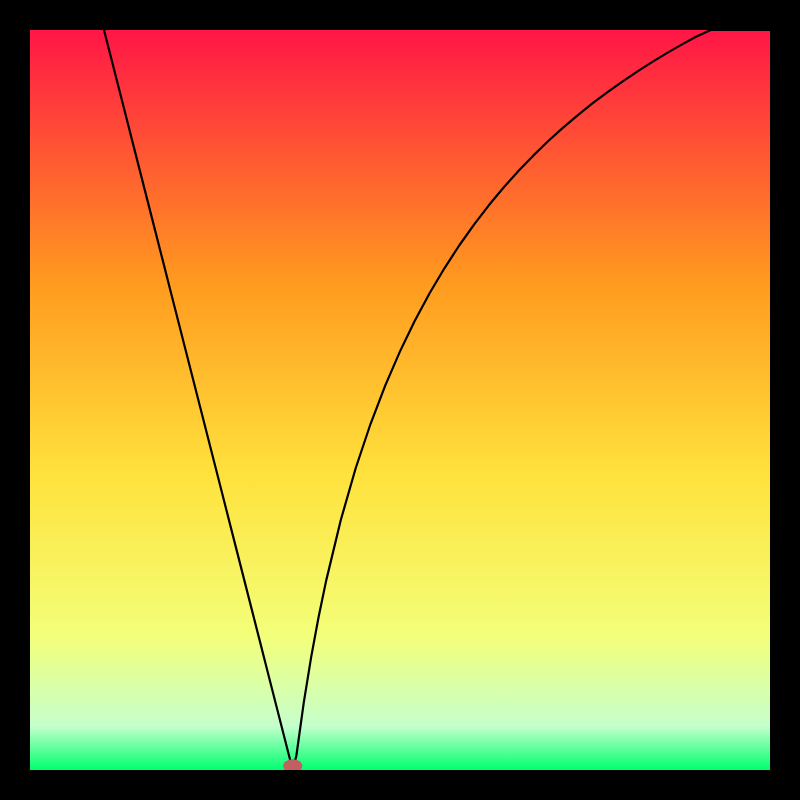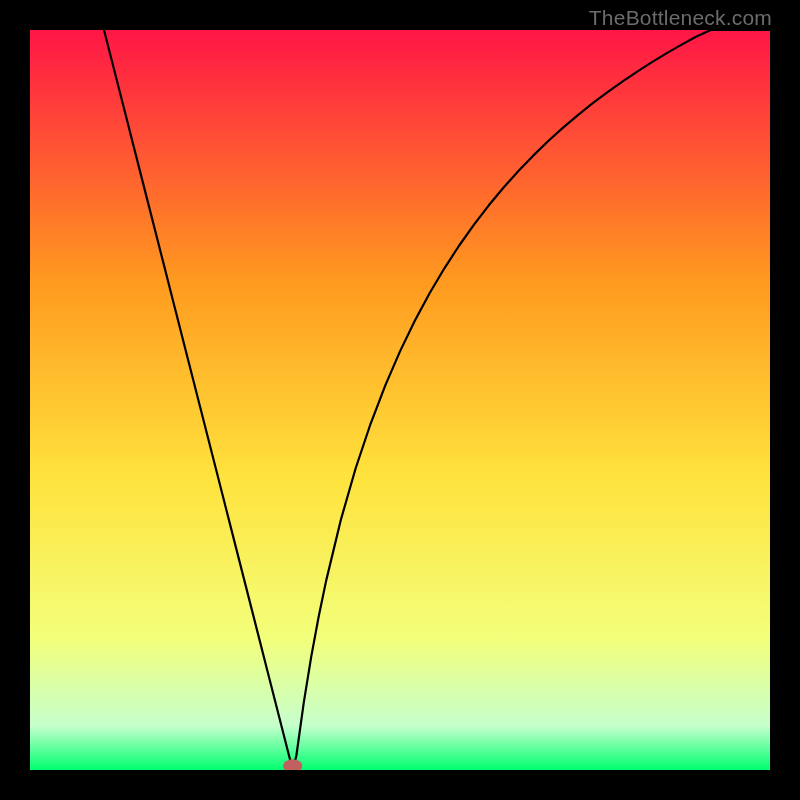--- a/index.html
+++ b/index.html
@@ -34,21 +34,20 @@
     text-align: right;
   }
   svg {
     display: block;
   }
 </style>
 </head>
 <body>
 
 <div class="outer-frame">
-  <div class="watermark">TheBottleneck.com</div>
   <div class="plot-area">
     <svg id="chart-svg" width="740" height="740" viewBox="0 0 740 740" preserveAspectRatio="none">
       <defs>
         <linearGradient id="bg-grad" x1="0" y1="0" x2="0" y2="1">
           <stop id="g0" offset="0%" stop-color="#ff1646"></stop>
           <stop id="g1" offset="34%" stop-color="#ff9a1f"></stop>
           <stop id="g2" offset="60%" stop-color="#ffe23c"></stop>
           <stop id="g3" offset="82%" stop-color="#f3ff7a"></stop>
           <stop id="g4" offset="94%" stop-color="#c6ffcc"></stop>
           <stop id="g5" offset="100%" stop-color="#00ff70"></stop>

